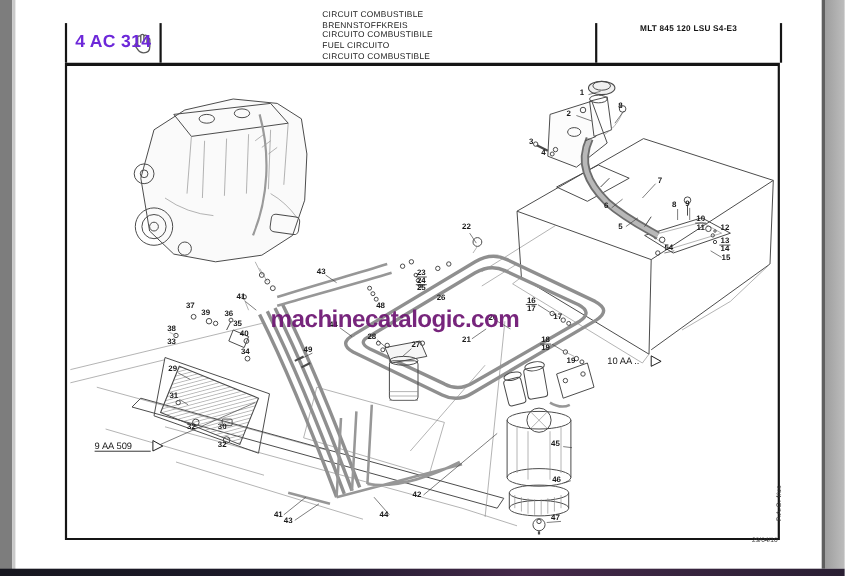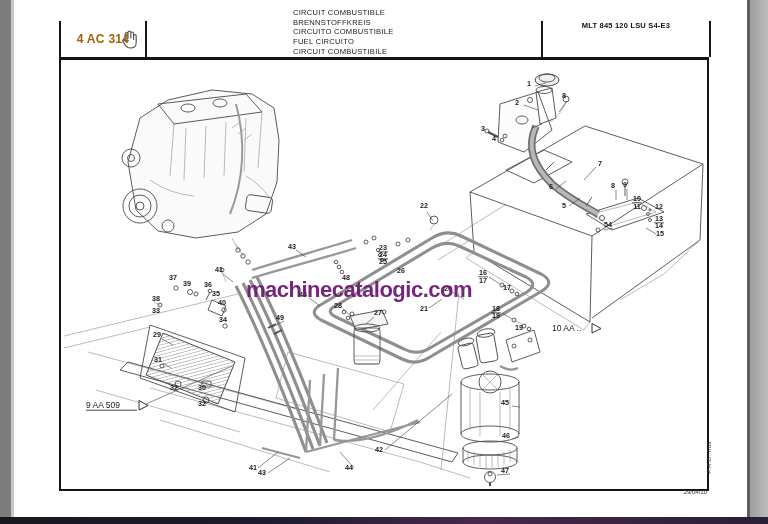--- a/index.html
+++ b/index.html
@@ -10,21 +10,21 @@
   #left-edge{left:0;top:0;width:11px;height:524px;background:#7d7d7d;}
   #left-edge2{left:11px;top:0;width:3px;height:524px;background:#c9c9c9;}
   #right-line{left:747px;top:0;width:3px;height:517px;background:#5f5f5f;}
   #scrollbar{left:750px;top:0;width:18px;height:517px;background:linear-gradient(90deg,#9e9e9e,#bdbdbd);}
   #bottom-bar{left:0;top:517px;width:768px;height:7px;
       background:linear-gradient(90deg,#17171f 0%,#1d1a2b 35%,#45294a 62%,#2a1f33 100%);}
   #hand-cursor{left:118px;top:28px;width:24px;height:24px;}
   
   #code-box{left:59px;top:21px;width:84px;height:36px;border-left:2px solid #151515;
       border-right:2px solid #151515;display:flex;align-items:center;justify-content:center;
-      font-weight:bold;font-size:12px;color:#a16207;letter-spacing:.3px;}
+      font-weight:bold;font-size:16px;color:#6d28d9;letter-spacing:.3px;}
   #model-box{left:541px;top:21px;width:166px;height:36px;border-left:2px solid #151515;
       border-right:2px solid #151515;display:flex;align-items:flex-start;justify-content:center;
       font-weight:bold;font-size:7.5px;color:#111;letter-spacing:.2px;}
   #title-block{left:293px;top:8px;font-size:7.6px;line-height:9.7px;color:#1a1a1a;letter-spacing:.25px;}
   #frame{left:59px;top:57px;width:646px;height:429px;border:2px solid #151515;border-top:3px solid #151515;}
   #diagram-svg{left:59px;top:57px;}
   #watermark{left:246px;top:245px;font-size:22px;font-weight:bold;letter-spacing:-.5px;
       z-index:6;opacity:.95;}
   #footer-date{left:645px;top:489px;width:62px;text-align:right;font-size:6px;color:#333;}
   #side-text{left:706px;top:441px;font-size:6px;color:#333;writing-mode:vertical-rl;
@@ -52,21 +52,21 @@
 </div>
 
 <div class="abs" id="code-box">
   <span>4 AC 314</span>
 </div>
 <div class="abs" id="title-block">
   <div>CIRCUIT COMBUSTIBLE</div>
   <div>BRENNSTOFFKREIS</div>
   <div>CIRCUITO COMBUSTIBILE</div>
   <div>FUEL CIRCUITO</div>
-  <div>CIRCUIT COMBUSTIBILE</div>
+  <div>CIRCUITO COMBUSTIBLE</div>
 </div>
 <div class="abs" id="model-box">
   <span>MLT 845 120 LSU S4-E3</span>
 </div>
 
 <div class="abs" id="frame"></div>
 
 <svg class="abs" id="diagram-svg" width="646" height="429" viewBox="59 57 646 429">
 
   <g>

